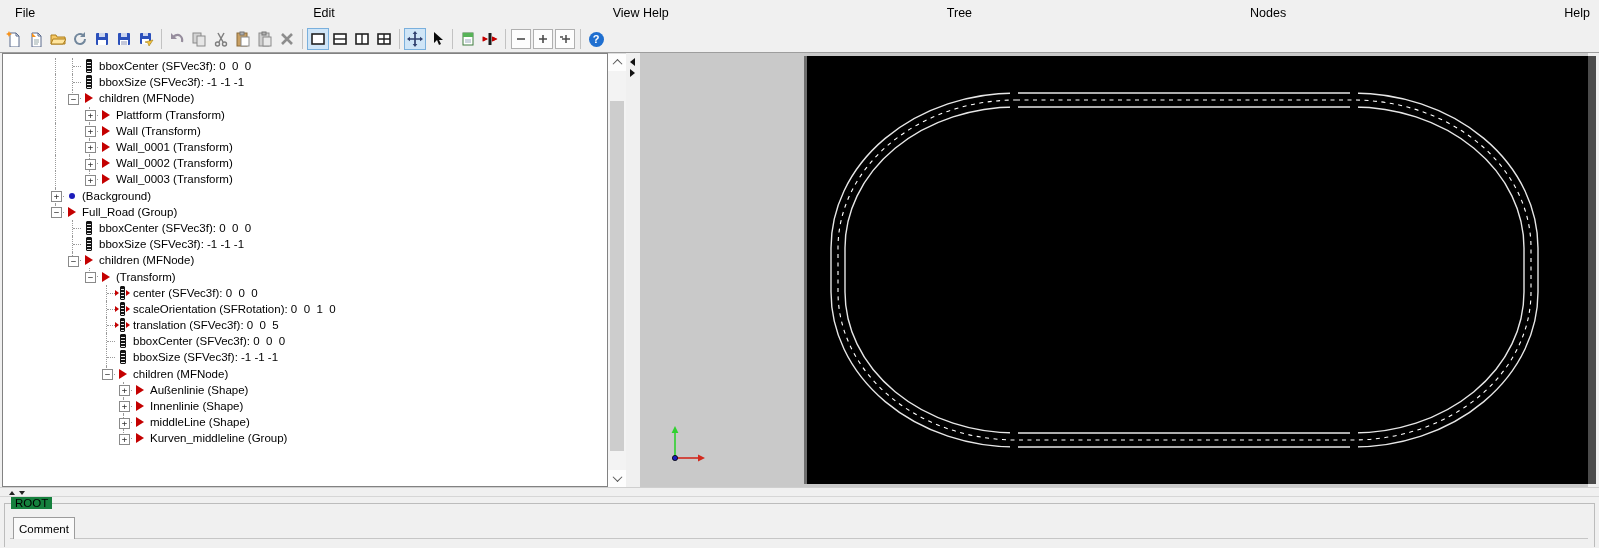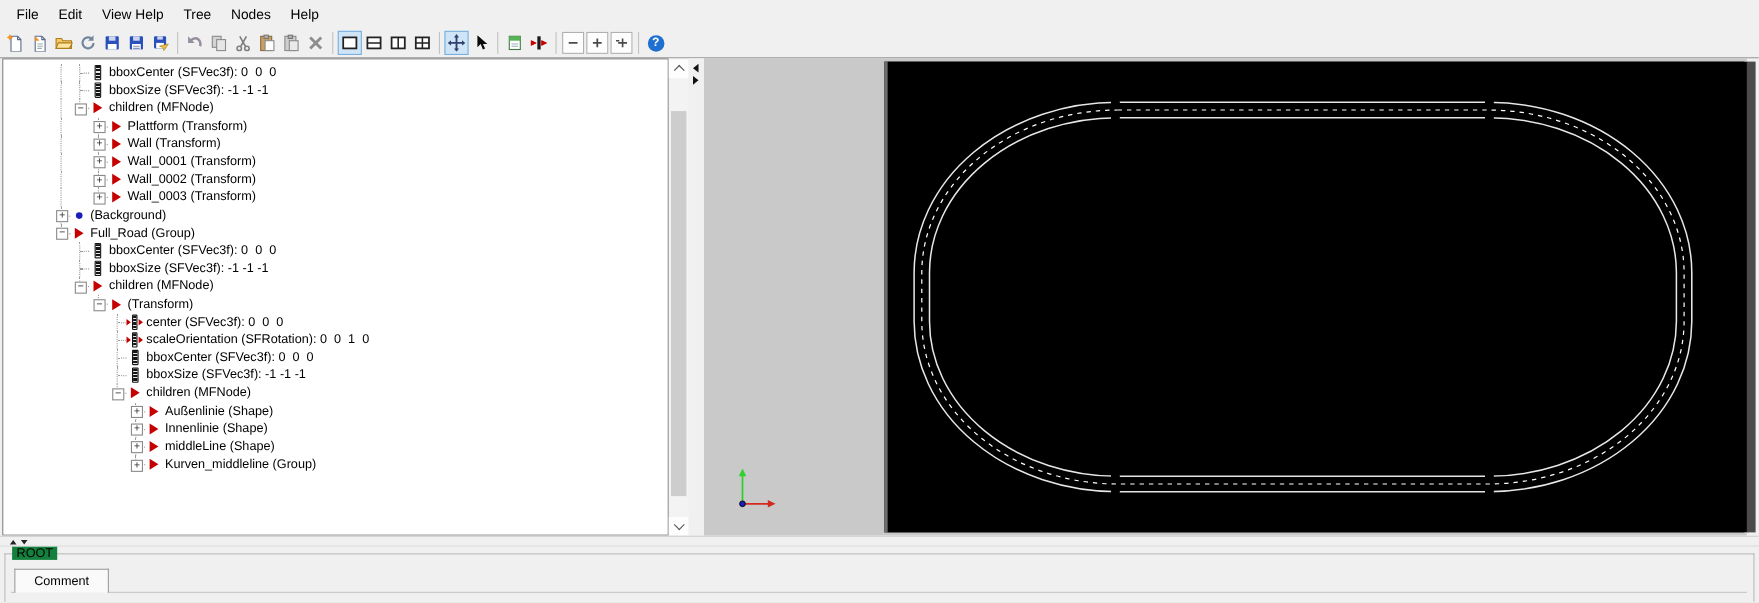--- a/index.html
+++ b/index.html
@@ -1,21 +1,21 @@
 <!DOCTYPE html>
 <html><head>
 <meta charset="utf-8">
 <style>
   html,body{margin:0;padding:0;background:#d8d8d8;font-family:"Liberation Sans",sans-serif;}
   .app{position:relative;width:1599px;height:548px;background:#f0f0f0;overflow:hidden;
        font-family:"Liberation Sans",sans-serif;color:#000;}
 
   
   .menubar{position:absolute;left:0;top:0;width:100%;height:26px;background:#f0f0f0;
-           display:flex;align-items:center;padding-left:6px;box-sizing:border-box;}
+           display:flex;align-items:center;padding-left:6px;box-sizing:border-box;justify-content:space-between;}
   .menu-item{font-size:12.5px;padding:3px 9px;cursor:default;}
 
   
   .toolbar{position:absolute;left:0;top:26px;width:100%;height:27px;background:#f0f0f0;
            border-bottom:1px solid #9d9d9d;display:flex;align-items:center;padding-left:3px;box-sizing:border-box;}
   .tbtn{width:22px;height:22px;display:flex;align-items:center;justify-content:center;
         border:1px solid transparent;margin:0 0;flex:none;box-sizing:border-box;}
   .tbtn.pressed{background:#cfe5f7;border:1px solid #7ab0dd;}
   .tbtn.boxed{border:1px solid #b0b0b0;background:#fdfdfd;width:20px;height:20px;margin:0 1px;}
   .tsep{width:1px;height:20px;background:#c2c2c2;margin:0 4px;flex:none;}
@@ -78,21 +78,21 @@
   .tri-dn{position:absolute;left:19px;top:3px;width:0;height:0;border-top:4px solid #222;
           border-left:3.5px solid transparent;border-right:3.5px solid transparent;}
 
   
   .bottom-panel{position:absolute;left:0;top:497px;width:100%;height:51px;background:#f0f0f0;}
   .groupbox{position:absolute;left:4px;right:4px;top:6px;bottom:1px;
             border:1px solid #bcbcbc;border-bottom:none;}
   .group-label{position:absolute;left:6px;top:-7px;background:#15803d;padding:0 4px;
                font-size:11.5px;z-index:2;}
   .tabline{position:absolute;left:5px;right:6px;top:34px;height:1px;background:#c6c6c6;}
-  .tab{position:absolute;left:8px;top:13px;width:86px;height:22px;background:#fafafa;
+  .tab{position:absolute;left:8px;top:13px;width:62px;height:22px;background:#fafafa;
        border:1px solid #9c9c9c;border-bottom:none;z-index:3;display:flex;align-items:center;
        justify-content:center;font-size:11.5px;box-sizing:border-box;}
 </style>
 </head>
 <body>
 
 <div class="app">
 
   <div class="menubar">
     <span class="menu-item">File</span>
@@ -281,20 +281,21 @@
       <div class="trow"><span class="tcell vfull"></span><span class="tcell"></span><span class="tcell junction vfull"><span class="hstub"></span><span class="expander">+</span></span><span class="ticon node"></span><span class="tlabel">Wall_0002 (Transform)</span></div>
       <div class="trow"><span class="tcell vfull"></span><span class="tcell"></span><span class="tcell junction vhalf"><span class="hstub"></span><span class="expander">+</span></span><span class="ticon node"></span><span class="tlabel">Wall_0003 (Transform)</span></div>
       <div class="trow"><span class="tcell junction vfull"><span class="hstub"></span><span class="expander">+</span></span><span class="ticon dot"></span><span class="tlabel">(Background)</span></div>
       <div class="trow"><span class="tcell junction vhalf"><span class="hstub"></span><span class="expander">−</span></span><span class="ticon node"></span><span class="tlabel">Full_Road (Group)</span></div>
       <div class="trow"><span class="tcell"></span><span class="tcell junction vfull"><span class="hstub"></span></span><span class="ticon bbox"></span><span class="tlabel">bboxCenter (SFVec3f): 0  0  0</span></div>
       <div class="trow"><span class="tcell"></span><span class="tcell junction vfull"><span class="hstub"></span></span><span class="ticon bbox"></span><span class="tlabel">bboxSize (SFVec3f): -1 -1 -1</span></div>
       <div class="trow"><span class="tcell"></span><span class="tcell junction vhalf"><span class="hstub"></span><span class="expander">−</span></span><span class="ticon node"></span><span class="tlabel">children (MFNode)</span></div>
       <div class="trow"><span class="tcell"></span><span class="tcell"></span><span class="tcell junction vhalf"><span class="hstub"></span><span class="expander">−</span></span><span class="ticon node"></span><span class="tlabel">(Transform)</span></div>
       <div class="trow"><span class="tcell"></span><span class="tcell"></span><span class="tcell"></span><span class="tcell junction vfull"><span class="hstub"></span></span><span class="ticon field"><i class="fa"></i><i class="bar"></i><i class="fa"></i></span><span class="tlabel">center (SFVec3f): 0  0  0</span></div>
       <div class="trow"><span class="tcell"></span><span class="tcell"></span><span class="tcell"></span><span class="tcell junction vfull"><span class="hstub"></span></span><span class="ticon field"><i class="fa"></i><i class="bar"></i><i class="fa"></i></span><span class="tlabel">scaleOrientation (SFRotation): 0  0  1  0</span></div>
+      <div class="trow"><span class="tcell"></span><span class="tcell"></span><span class="tcell"></span><span class="tcell junction vfull"><span class="hstub"></span></span><span class="ticon field"><i class="fa"></i><i class="bar"></i><i class="fa"></i></span><span class="tlabel">translation (SFVec3f): 0  0  5</span></div>
       <div class="trow"><span class="tcell"></span><span class="tcell"></span><span class="tcell"></span><span class="tcell junction vfull"><span class="hstub"></span></span><span class="ticon bbox"></span><span class="tlabel">bboxCenter (SFVec3f): 0  0  0</span></div>
       <div class="trow"><span class="tcell"></span><span class="tcell"></span><span class="tcell"></span><span class="tcell junction vfull"><span class="hstub"></span></span><span class="ticon bbox"></span><span class="tlabel">bboxSize (SFVec3f): -1 -1 -1</span></div>
       <div class="trow"><span class="tcell"></span><span class="tcell"></span><span class="tcell"></span><span class="tcell junction vhalf"><span class="hstub"></span><span class="expander">−</span></span><span class="ticon node"></span><span class="tlabel">children (MFNode)</span></div>
       <div class="trow"><span class="tcell"></span><span class="tcell"></span><span class="tcell"></span><span class="tcell"></span><span class="tcell junction vfull"><span class="hstub"></span><span class="expander">+</span></span><span class="ticon node"></span><span class="tlabel">Außenlinie (Shape)</span></div>
       <div class="trow"><span class="tcell"></span><span class="tcell"></span><span class="tcell"></span><span class="tcell"></span><span class="tcell junction vfull"><span class="hstub"></span><span class="expander">+</span></span><span class="ticon node"></span><span class="tlabel">Innenlinie (Shape)</span></div>
       <div class="trow"><span class="tcell"></span><span class="tcell"></span><span class="tcell"></span><span class="tcell"></span><span class="tcell junction vfull"><span class="hstub"></span><span class="expander">+</span></span><span class="ticon node"></span><span class="tlabel">middleLine (Shape)</span></div>
       <div class="trow"><span class="tcell"></span><span class="tcell"></span><span class="tcell"></span><span class="tcell"></span><span class="tcell junction vhalf"><span class="hstub"></span><span class="expander">+</span></span><span class="ticon node"></span><span class="tlabel">Kurven_middleline (Group)</span></div>
     </div>
 
   <div class="tree-scroll">

